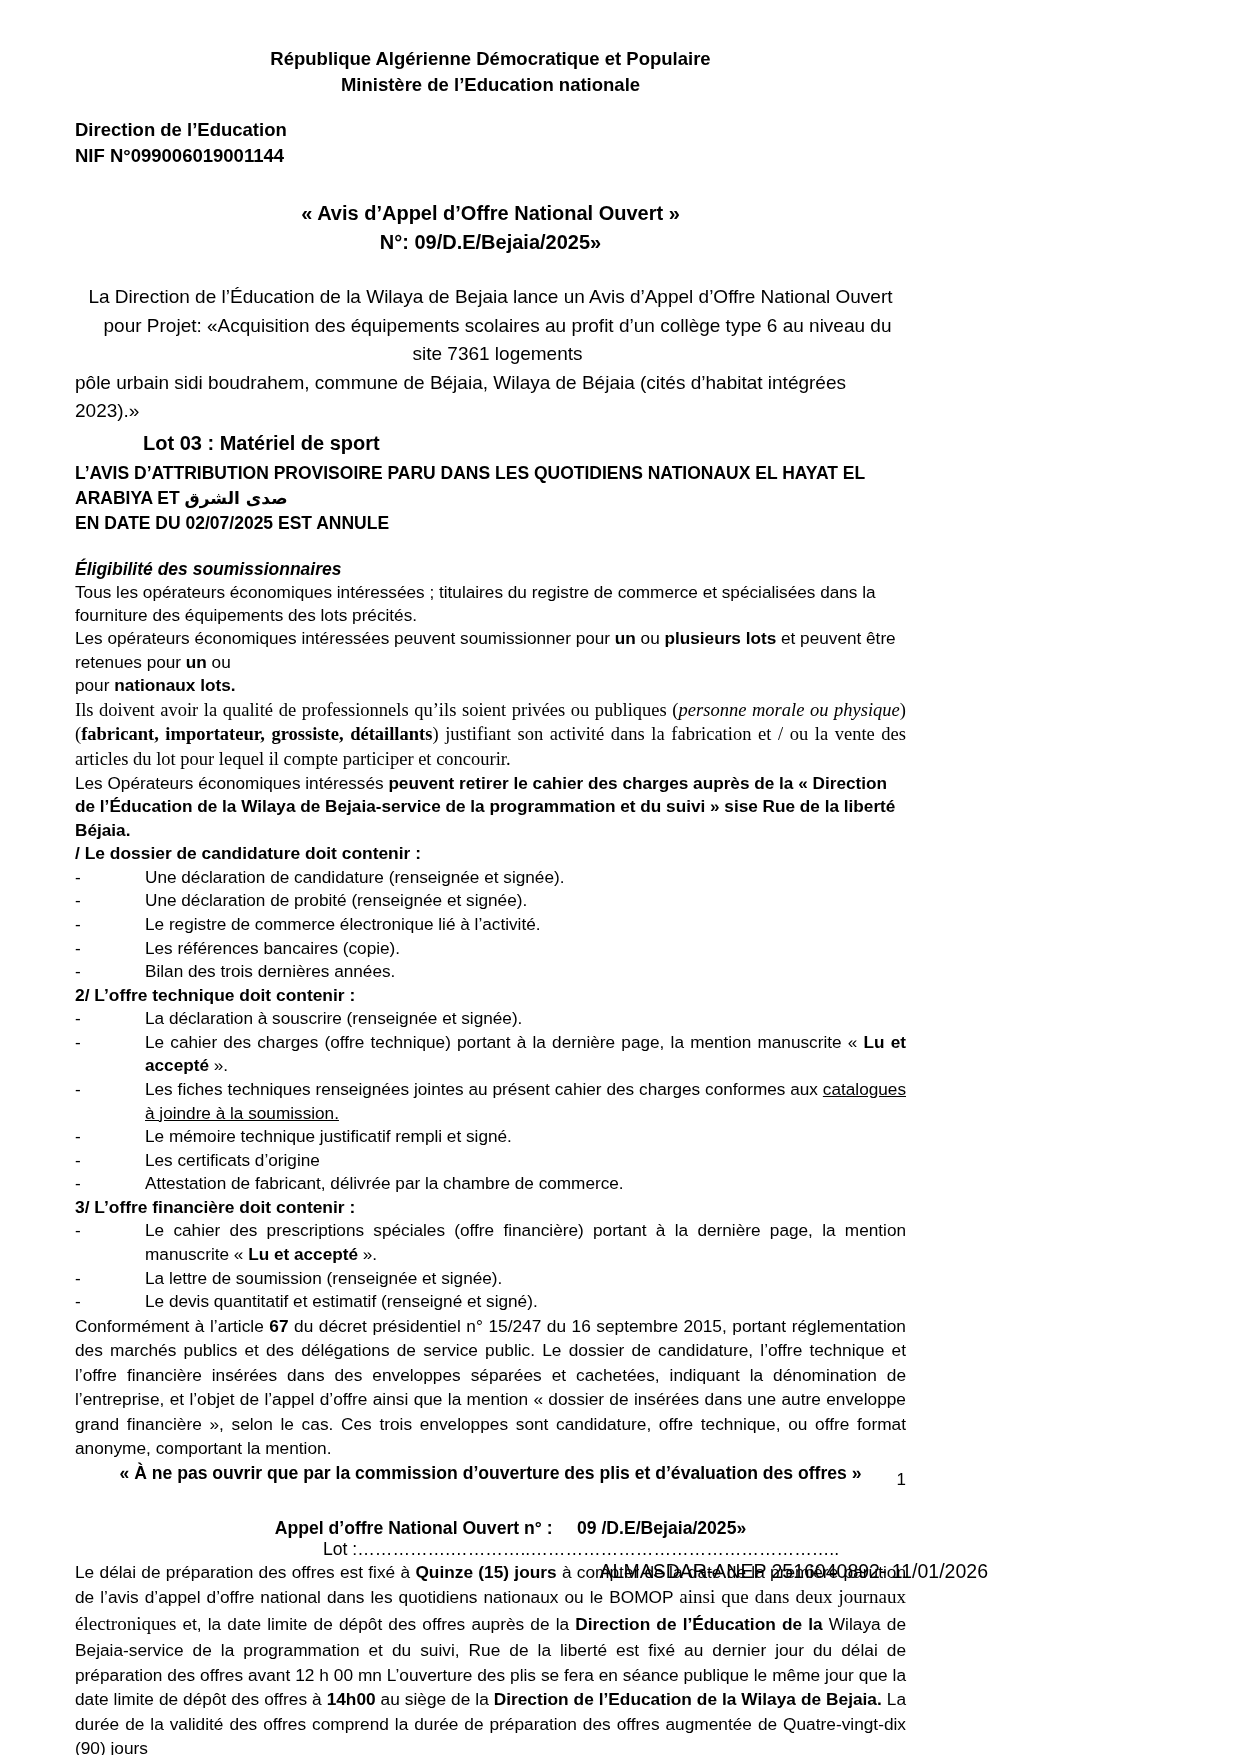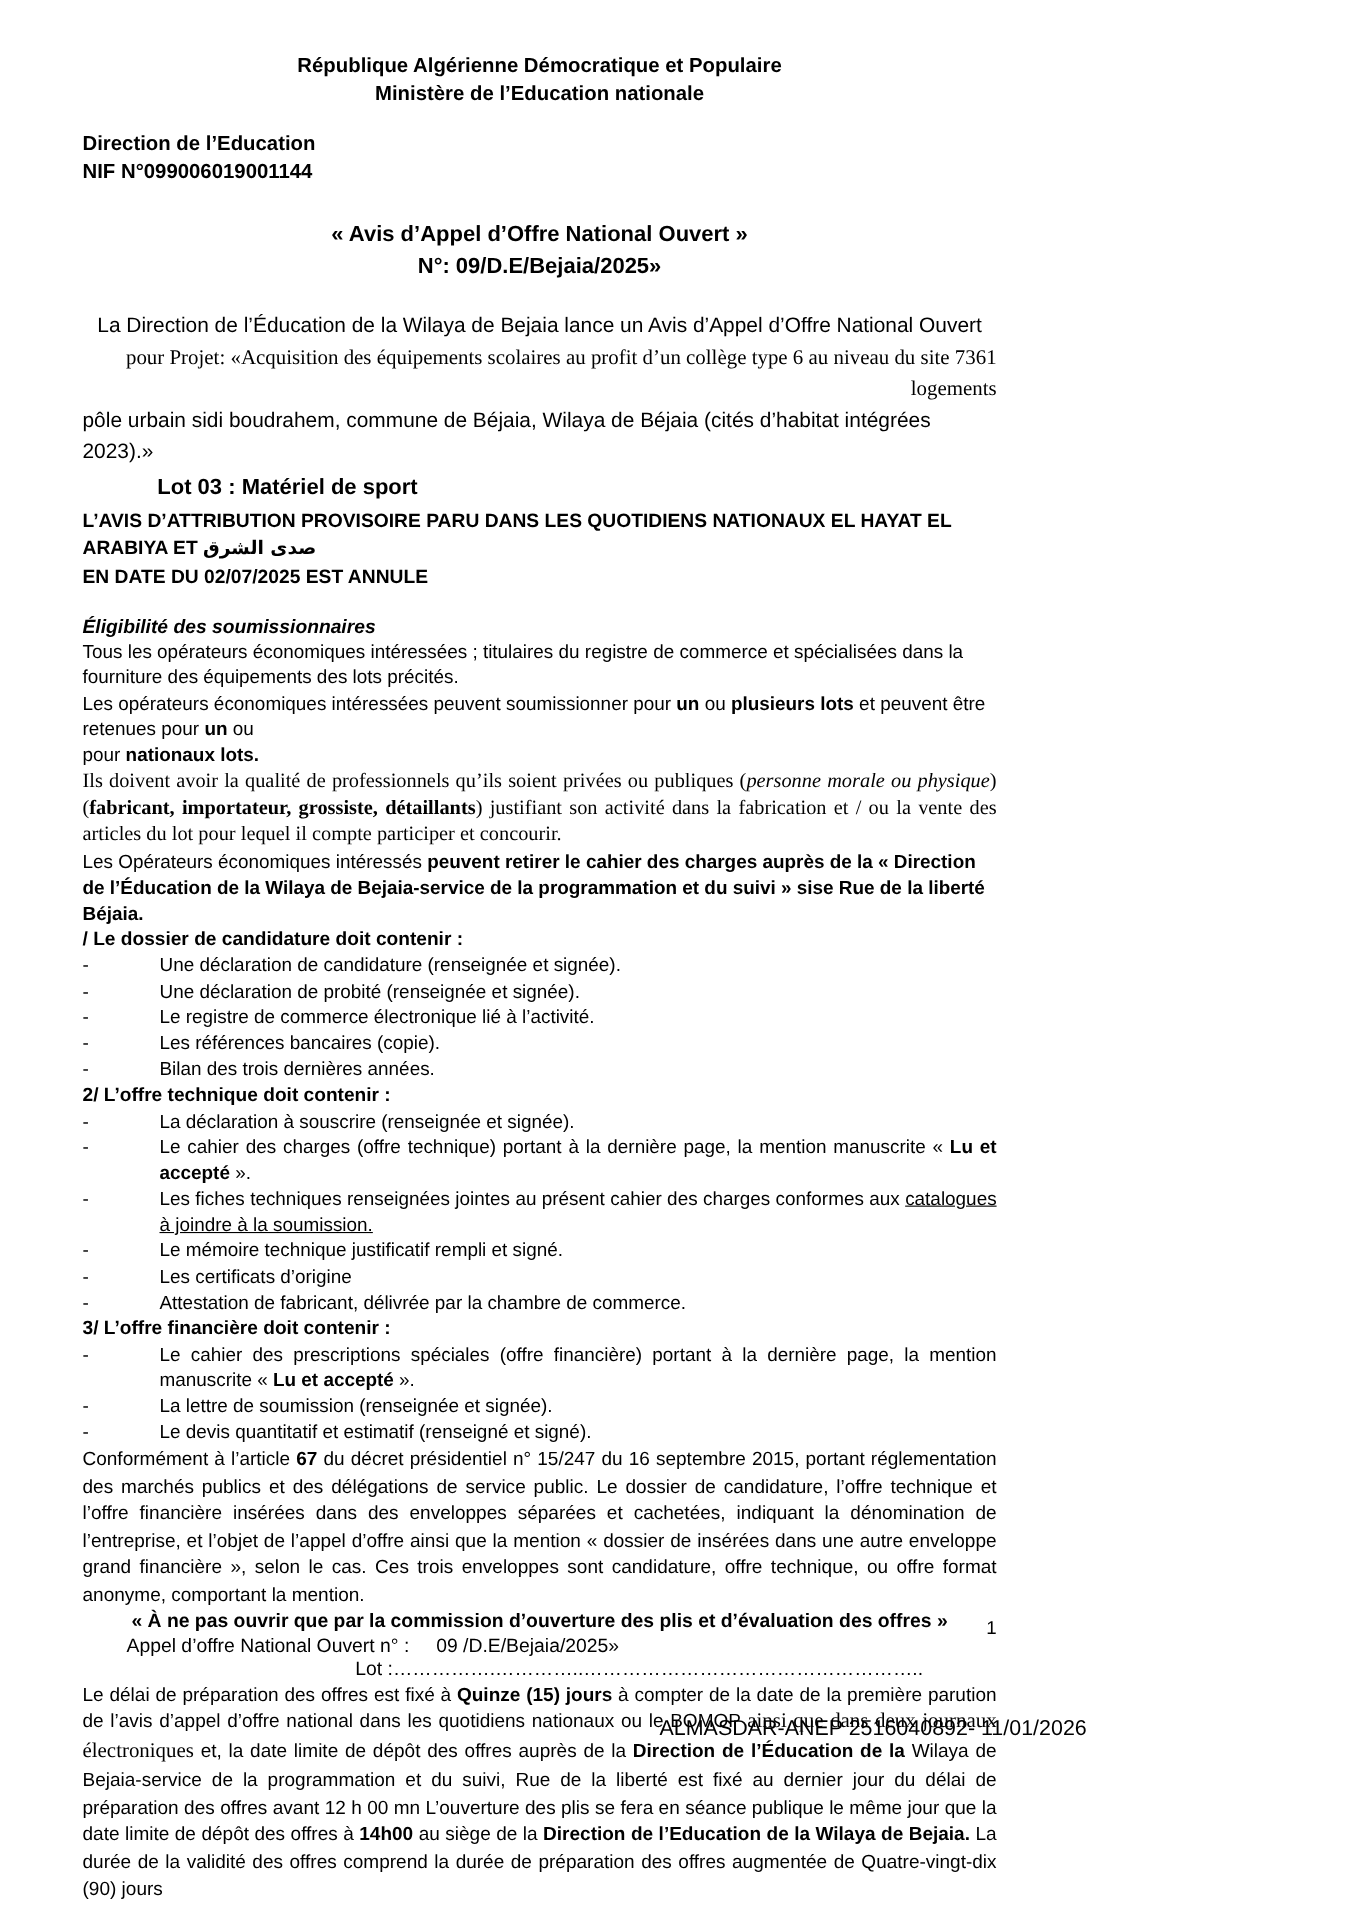--- a/index.html
+++ b/index.html
@@ -50,21 +50,21 @@
     margin-bottom: 26px;
   }
 
   
   .intro {
     font-size: 19px;
     line-height: 1.5;
     margin-bottom: 4px;
   }
   .intro .l1 { text-align: center; }
-  .intro .l2 { text-align: right; padding-left: 14px; font-family: Liberation Serif, serif; }
+  .intro .l2 { text-align: center; padding-left: 14px; }
   .intro .l3 { text-align: left; }
 
   .lot-line {
     font-weight: bold;
     font-size: 20px;
     padding-left: 68px;
     margin-top: 6px;
     margin-bottom: 6px;
   }
 
@@ -132,23 +132,25 @@
   }
 
   
   .closing-center {
     text-align: center;
     font-weight: bold;
     font-size: 17.6px;
     line-height: 1.4;
   }
   .closing-indent-1 {
-    font-weight: normal;
+    text-align: center;
+    font-weight: bold;
     font-size: 17.6px;
     padding-left: 40px;
+    margin-top: 32px;
   }
   .closing-indent-2 {
     font-size: 17.6px;
     padding-left: 248px;
   }
 
   p.final-para {
     font-size: 17.3px;
     line-height: 1.42;
     margin: 0;

